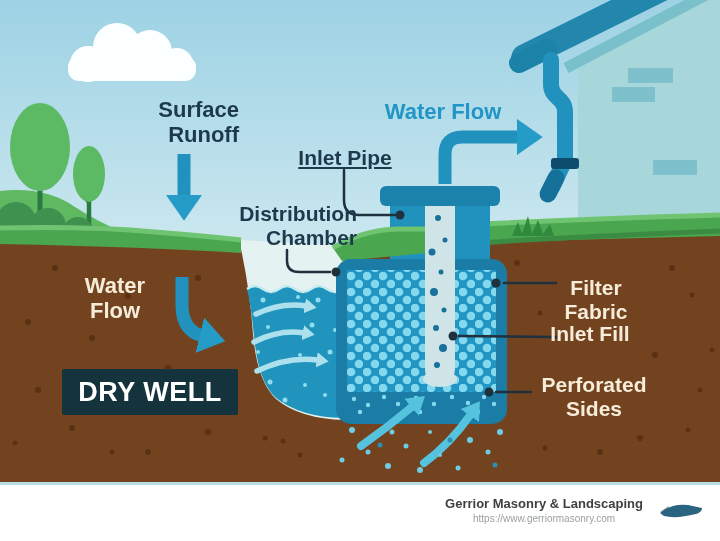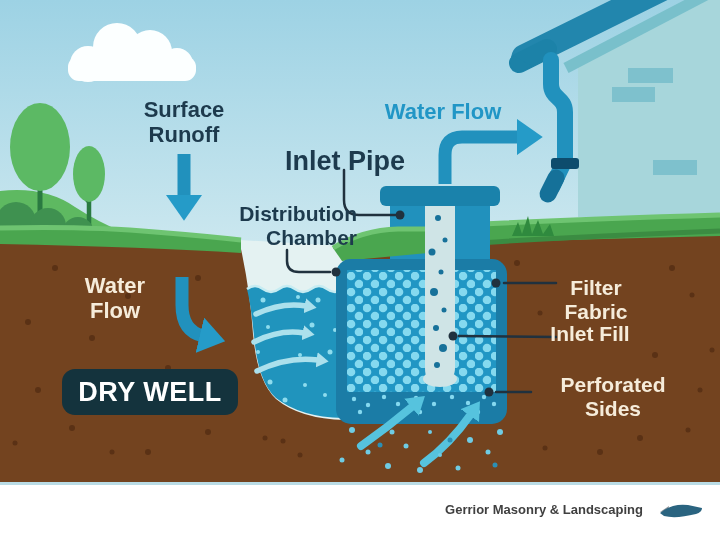--- a/index.html
+++ b/index.html
@@ -3,30 +3,30 @@
 <meta charset="utf-8">
 <style>
   html,body{margin:0;padding:0;background:#fff;}
   #stage{position:relative;width:720px;height:541px;overflow:hidden;background:#fff;
          font-family:"Liberation Sans",sans-serif;}
   #scene-svg{position:absolute;left:0;top:0;}
   .lbl{position:absolute;font-weight:700;text-align:center;line-height:1.12;
        font-family:"Liberation Sans",sans-serif;white-space:normal;}
   .lbl-dark{color:#1d3a4d;}
   .lbl-cream{color:#f6ecda;}
-  #lbl-surface-runoff{left:129px;top:98px;width:110px;font-size:22px;}
+  #lbl-surface-runoff{left:129px;top:98px;width:110px;font-size:22px;text-align:right;}
   #lbl-water-flow-top{left:373px;top:100px;width:140px;font-size:22px;color:#2196c6;}
-  #lbl-inlet-pipe{left:270px;top:146px;width:150px;font-size:27px;}
+  #lbl-inlet-pipe{left:270px;top:146px;width:150px;font-size:21px;text-decoration:underline;}
   #lbl-distribution-chamber{left:217px;top:202px;width:140px;font-size:21px;text-align:right;}
   #lbl-water-flow-left{left:73px;top:274px;width:84px;font-size:22px;}
   #lbl-filter-fabric{left:550px;top:260px;width:92px;font-size:21px;margin-top:16px;}
   #lbl-gravel-fill{left:550px;top:322px;width:80px;font-size:21px;}
-  #lbl-perforated-sides{left:535px;top:373px;width:118px;font-size:21px;margin-left:19px;}
+  #lbl-perforated-sides{left:535px;top:373px;width:118px;font-size:21px;}
   #dry-well-badge{position:absolute;left:62px;top:369px;width:176px;height:46px;
-     background:#14333d;border-radius:13px;display:flex;align-items:center;justify-content:center;
+     background:#14333d;border-radius:2px;display:flex;align-items:center;justify-content:center;
      color:#ffffff;font-size:27px;font-weight:700;letter-spacing:0.5px;}
   #footer{position:absolute;left:0;top:482px;width:720px;height:52px;background:#ffffff;
      border-top:3px solid #b9dce6;box-sizing:border-box;display:flex;align-items:center;
      justify-content:flex-end;padding-right:16px;gap:15px;}
   #footer-text{text-align:center;}
   #footer-company{font-size:13px;font-weight:700;color:#404040;}
   #footer-url{font-size:10px;color:#9aa0a4;margin-top:2px;}
 </style>
 </head>
 <body>
@@ -262,20 +262,21 @@
 <div id="dry-well-badge">
   <span>DRY WELL</span>
 </div>
 <div class="lbl lbl-cream" id="lbl-filter-fabric">Filter Fabric</div>
 <div class="lbl lbl-cream" id="lbl-gravel-fill">Inlet Fill</div>
 <div class="lbl lbl-cream" id="lbl-perforated-sides">Perforated Sides</div>
 
 <div id="footer">
   <div id="footer-text">
     <div id="footer-company">Gerrior Masonry &amp; Landscaping</div>
+    <div id="footer-url">https://www.gerriormasonry.com</div>
   </div>
   <svg width="46" height="22" viewBox="0 0 46 22">
     <path d="M2,13 L11,7 L10,12 Z" fill="#8a9097"></path>
     <path d="M2,14 Q14,4 30,6 L44,9 Q44,13 38,15 Q18,20 6,17 Z" fill="#2a6480"></path>
   </svg>
 </div>
 
 </div>
 
 </body></html>

